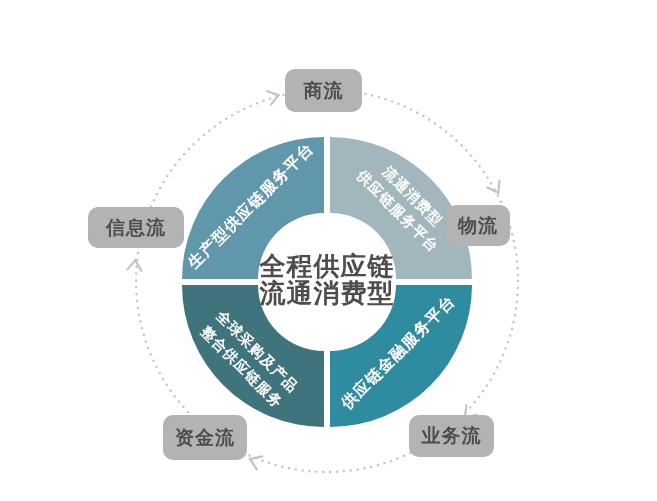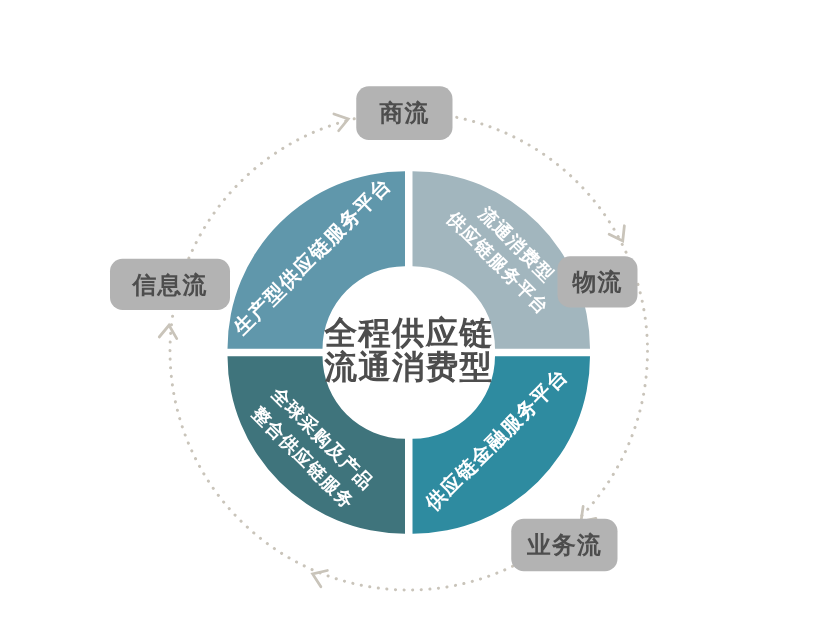--- a/index.html
+++ b/index.html
@@ -80,17 +80,20 @@
 
   <div class="flow-label fl-business">
     <span>商流</span>
   </div>
   <div class="flow-label fl-logistics">
     <span>物流</span>
   </div>
   <div class="flow-label fl-operations">
     <span>业务流</span>
   </div>
+  <div class="flow-label fl-capital">
+    <span>资金流</span>
+  </div>
   <div class="flow-label fl-information">
     <span>信息流</span>
   </div>
 
 </div>
 
 </body></html>

